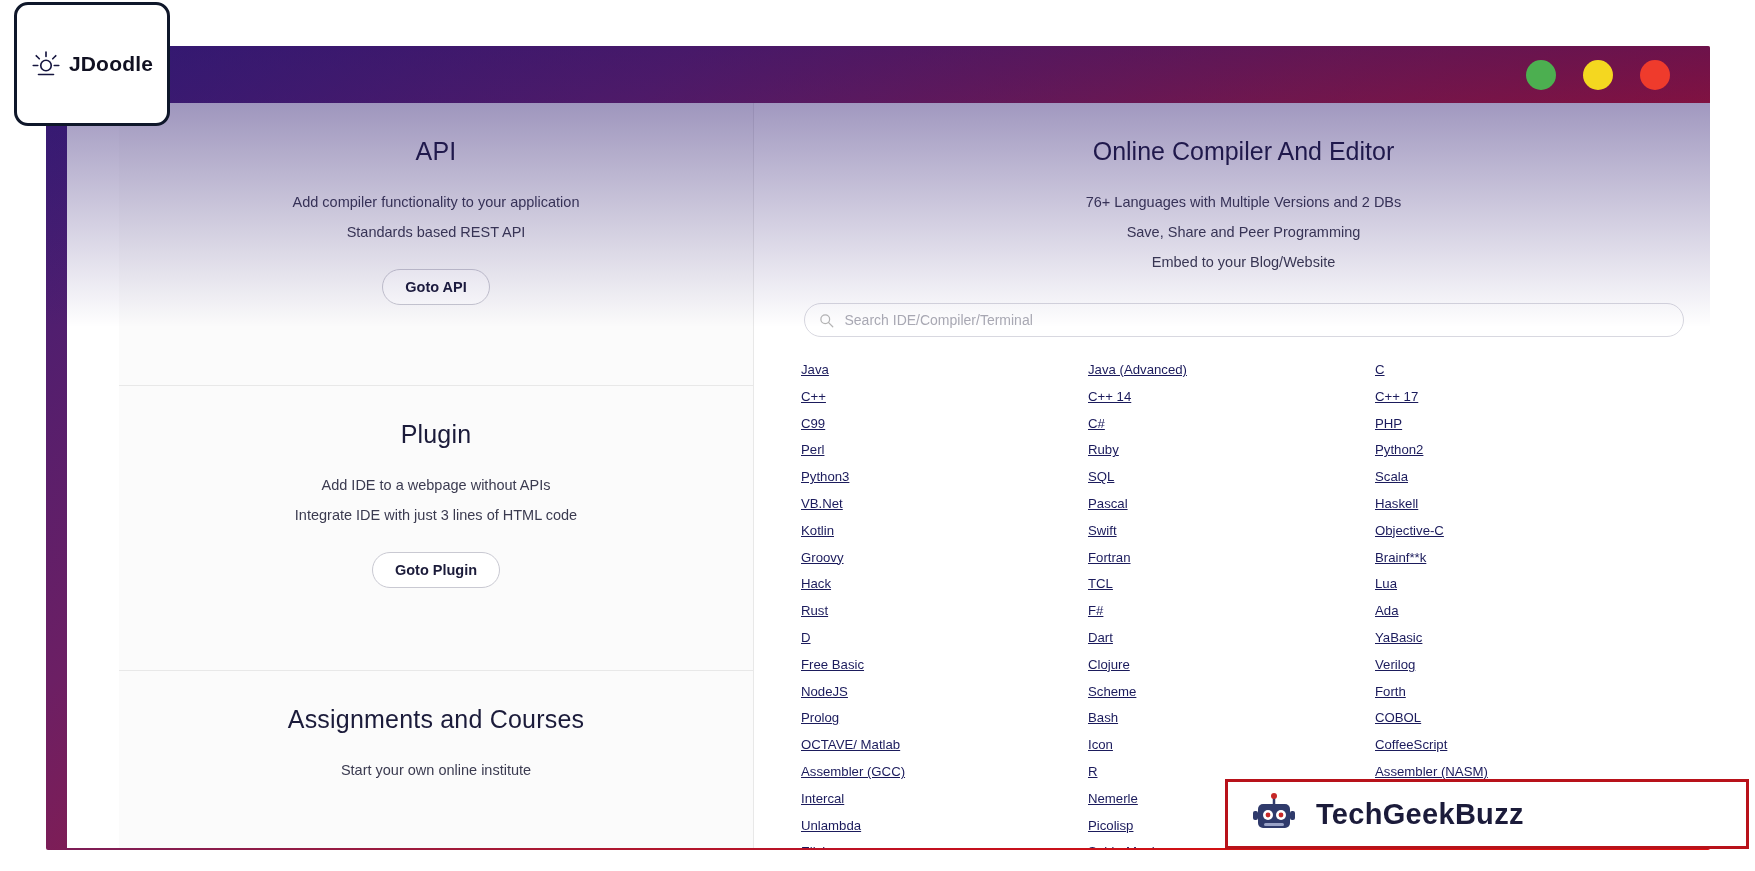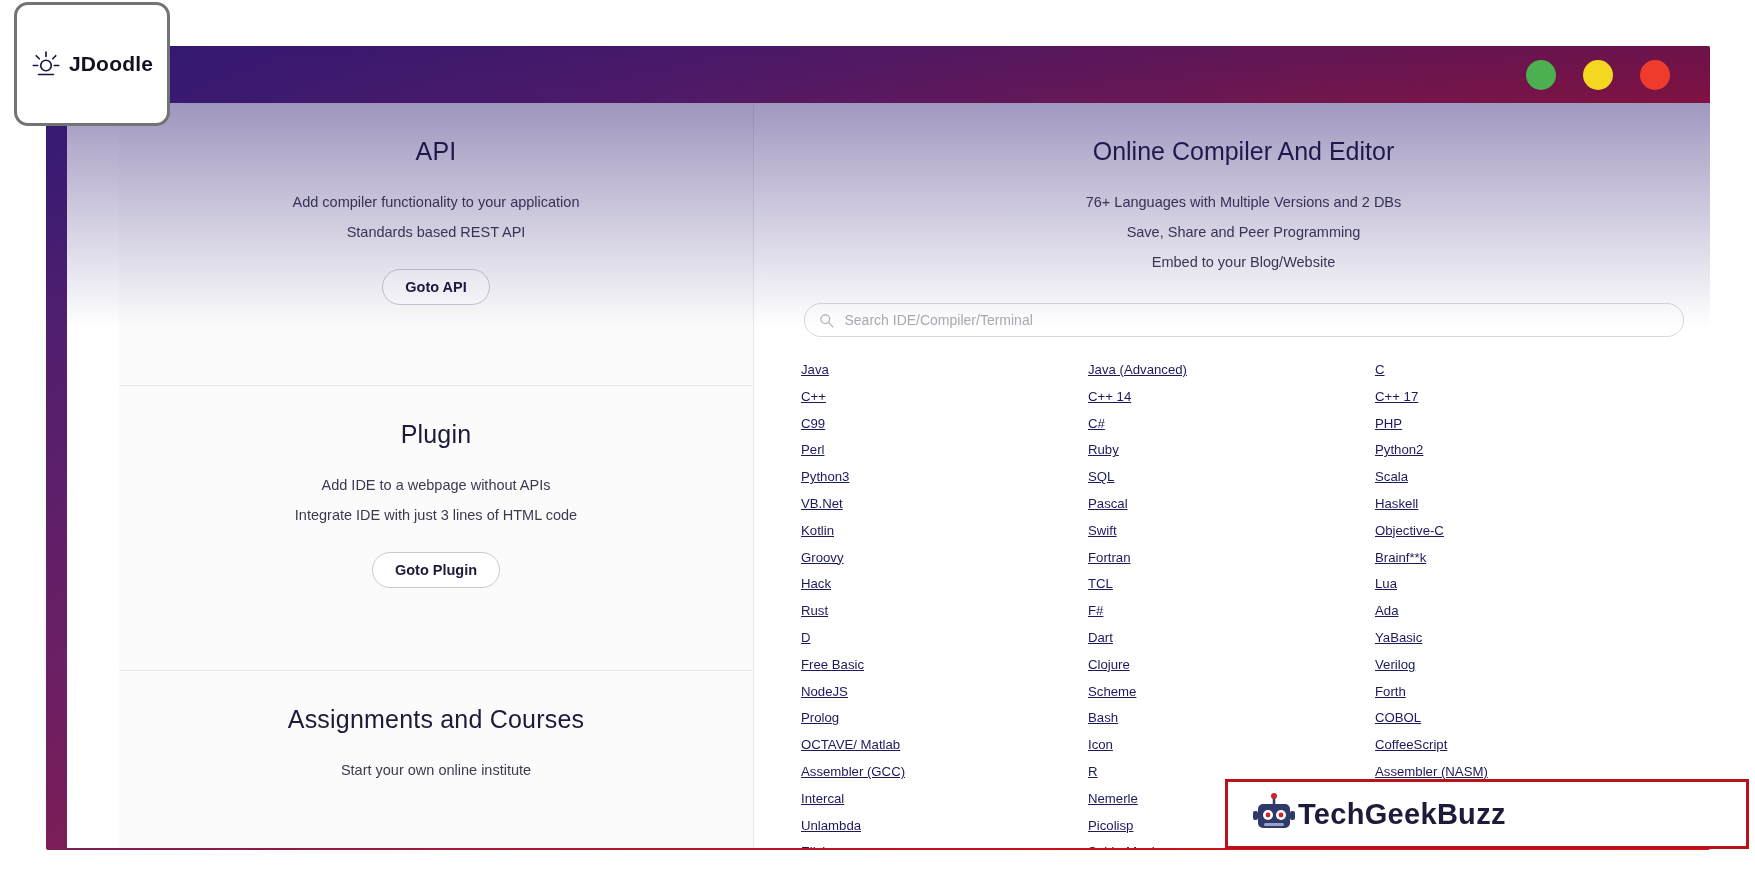--- a/index.html
+++ b/index.html
@@ -193,21 +193,21 @@
   }
 
   
   .logo-callout {
     position: absolute;
     left: 14px;
     top: 2px;
     width: 156px;
     height: 124px;
     background: #ffffff;
-    border: 3px solid #737373;
+    border: 3px solid #0f172a;
     border-radius: 14px;
     display: flex;
     align-items: center;
     justify-content: center;
     gap: 8px;
     z-index: 20;
   }
   .logo-mark { width: 30px; height: 30px; flex: 0 0 auto; }
   .logo-text {
     font-size: 21px;
@@ -221,20 +221,21 @@
     position: absolute;
     right: 6px;
     bottom: 22px;
     width: 524px;
     height: 70px;
     background: #ffffff;
     border: 3px solid #b8121a;
     display: flex;
     align-items: center;
     padding-left: 22px;
+    gap: 18px;
     z-index: 20;
   }
   .tgb-logo {
     width: 48px; height: 44px;
     flex: 0 0 auto;
   }
   .tgb-text {
     font-size: 29px;
     font-weight: bold;
     color: #1b1b3a;

